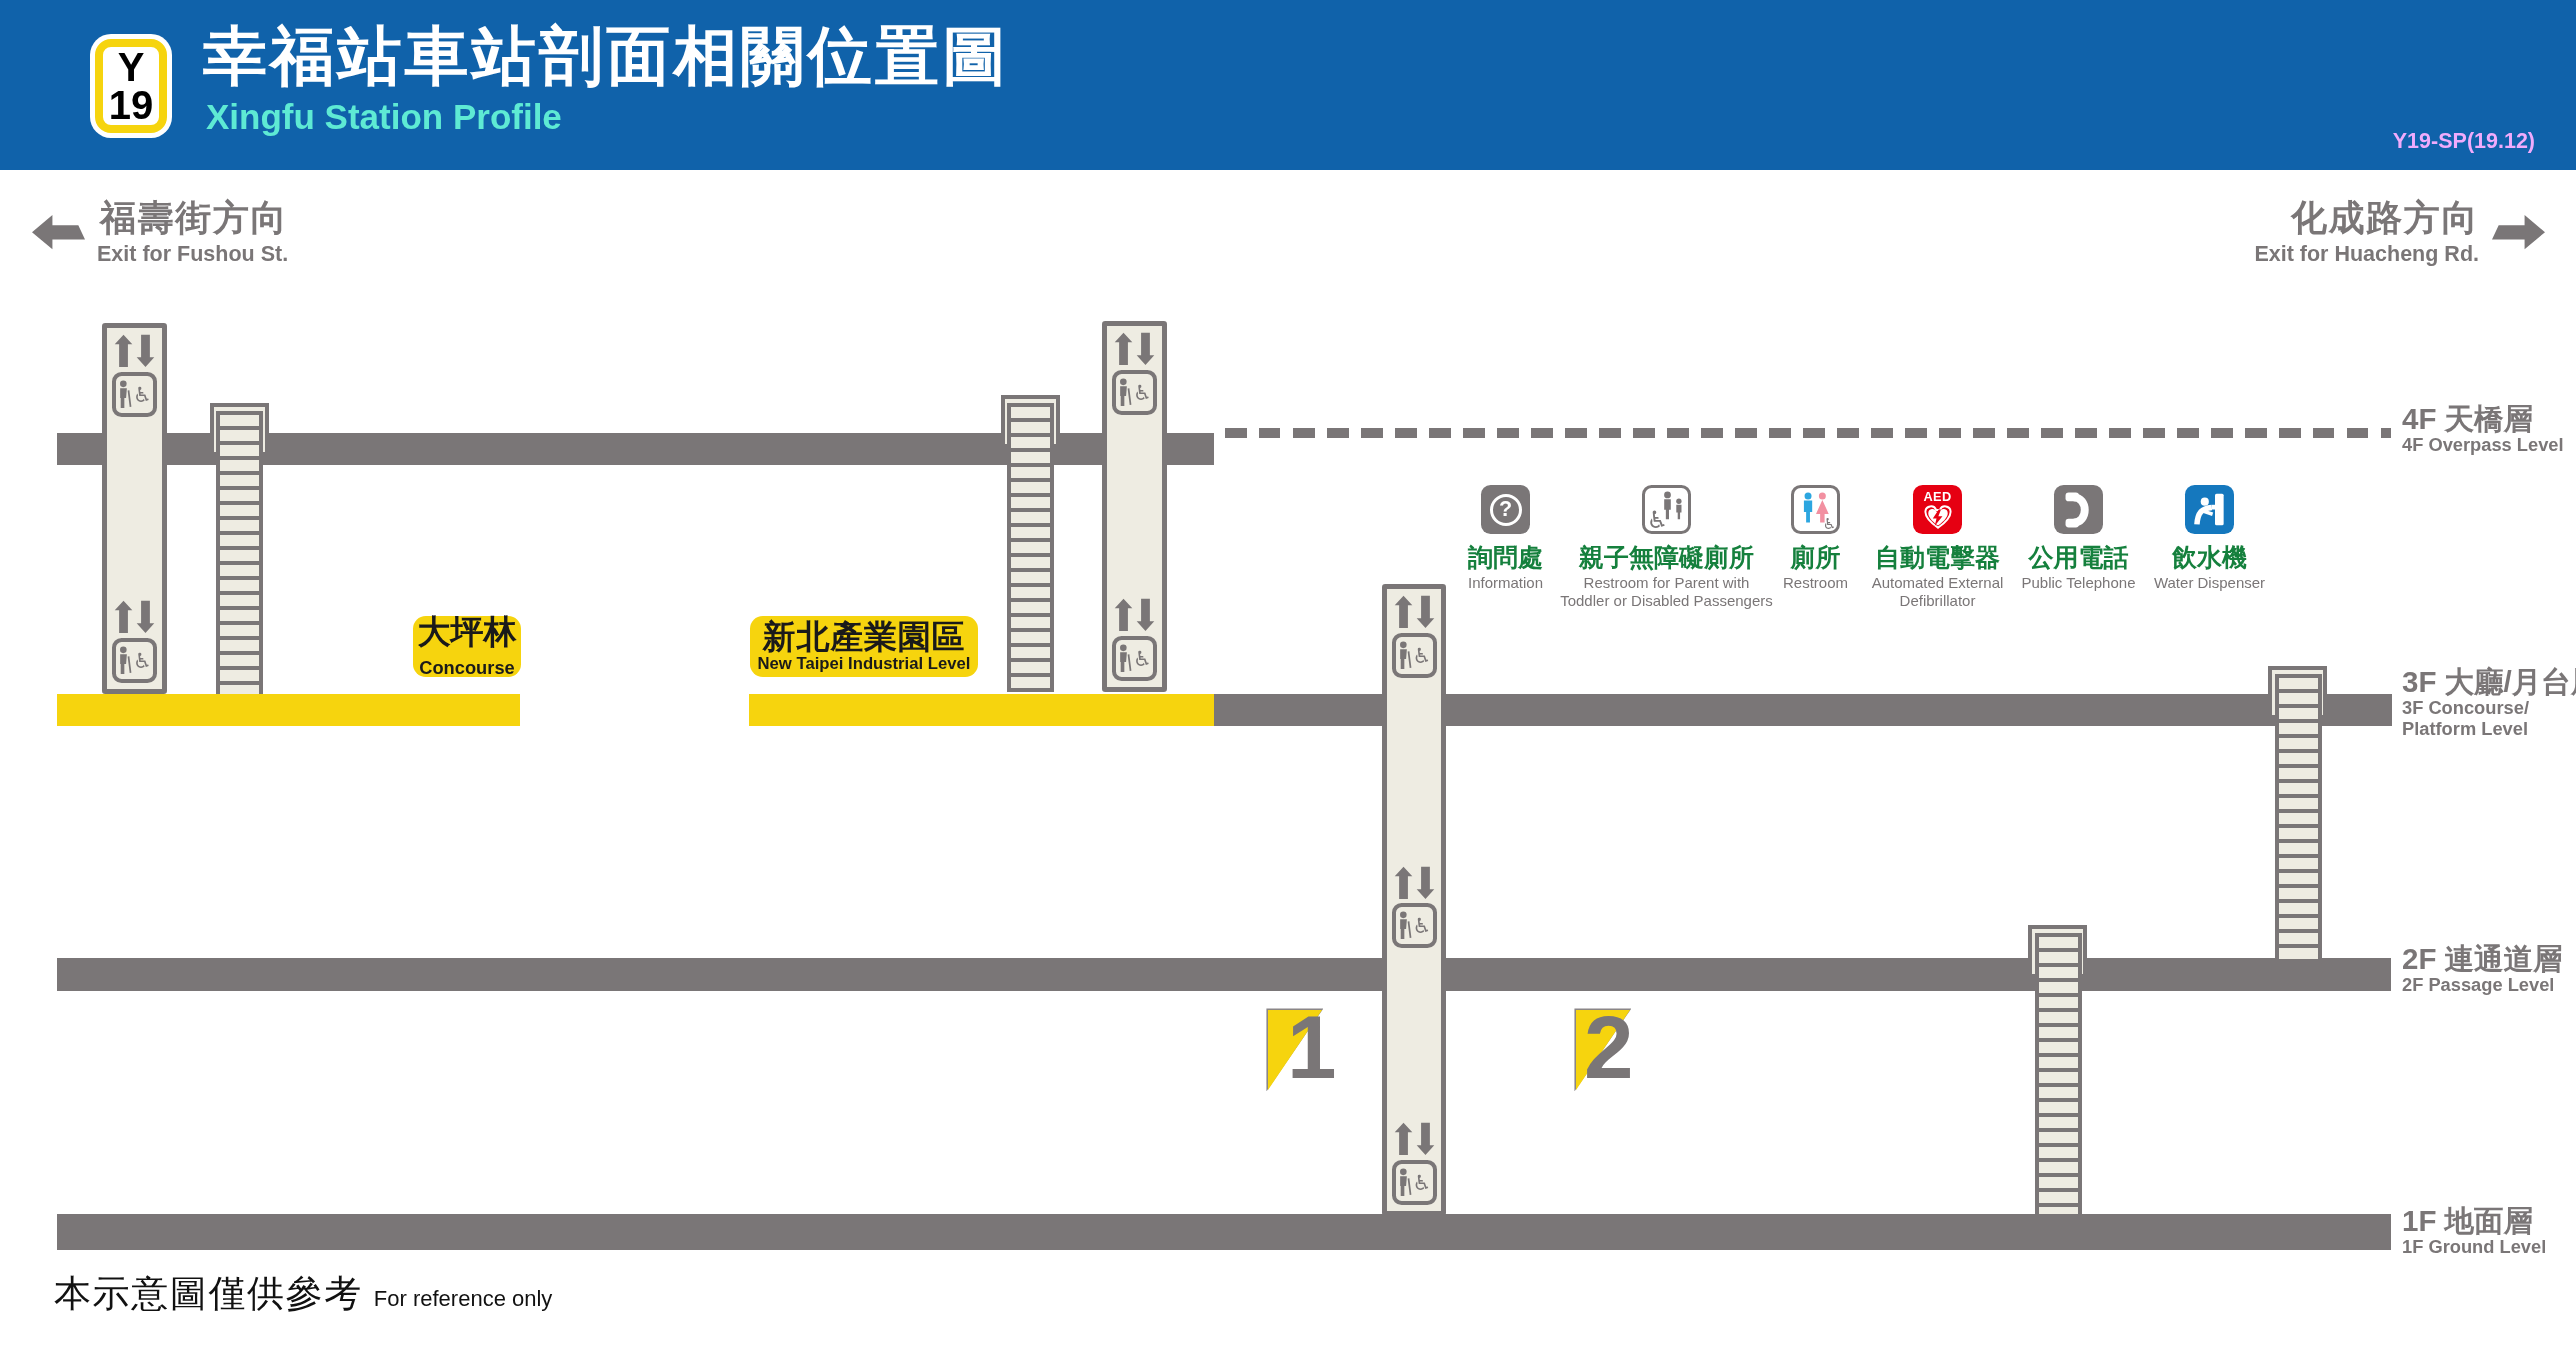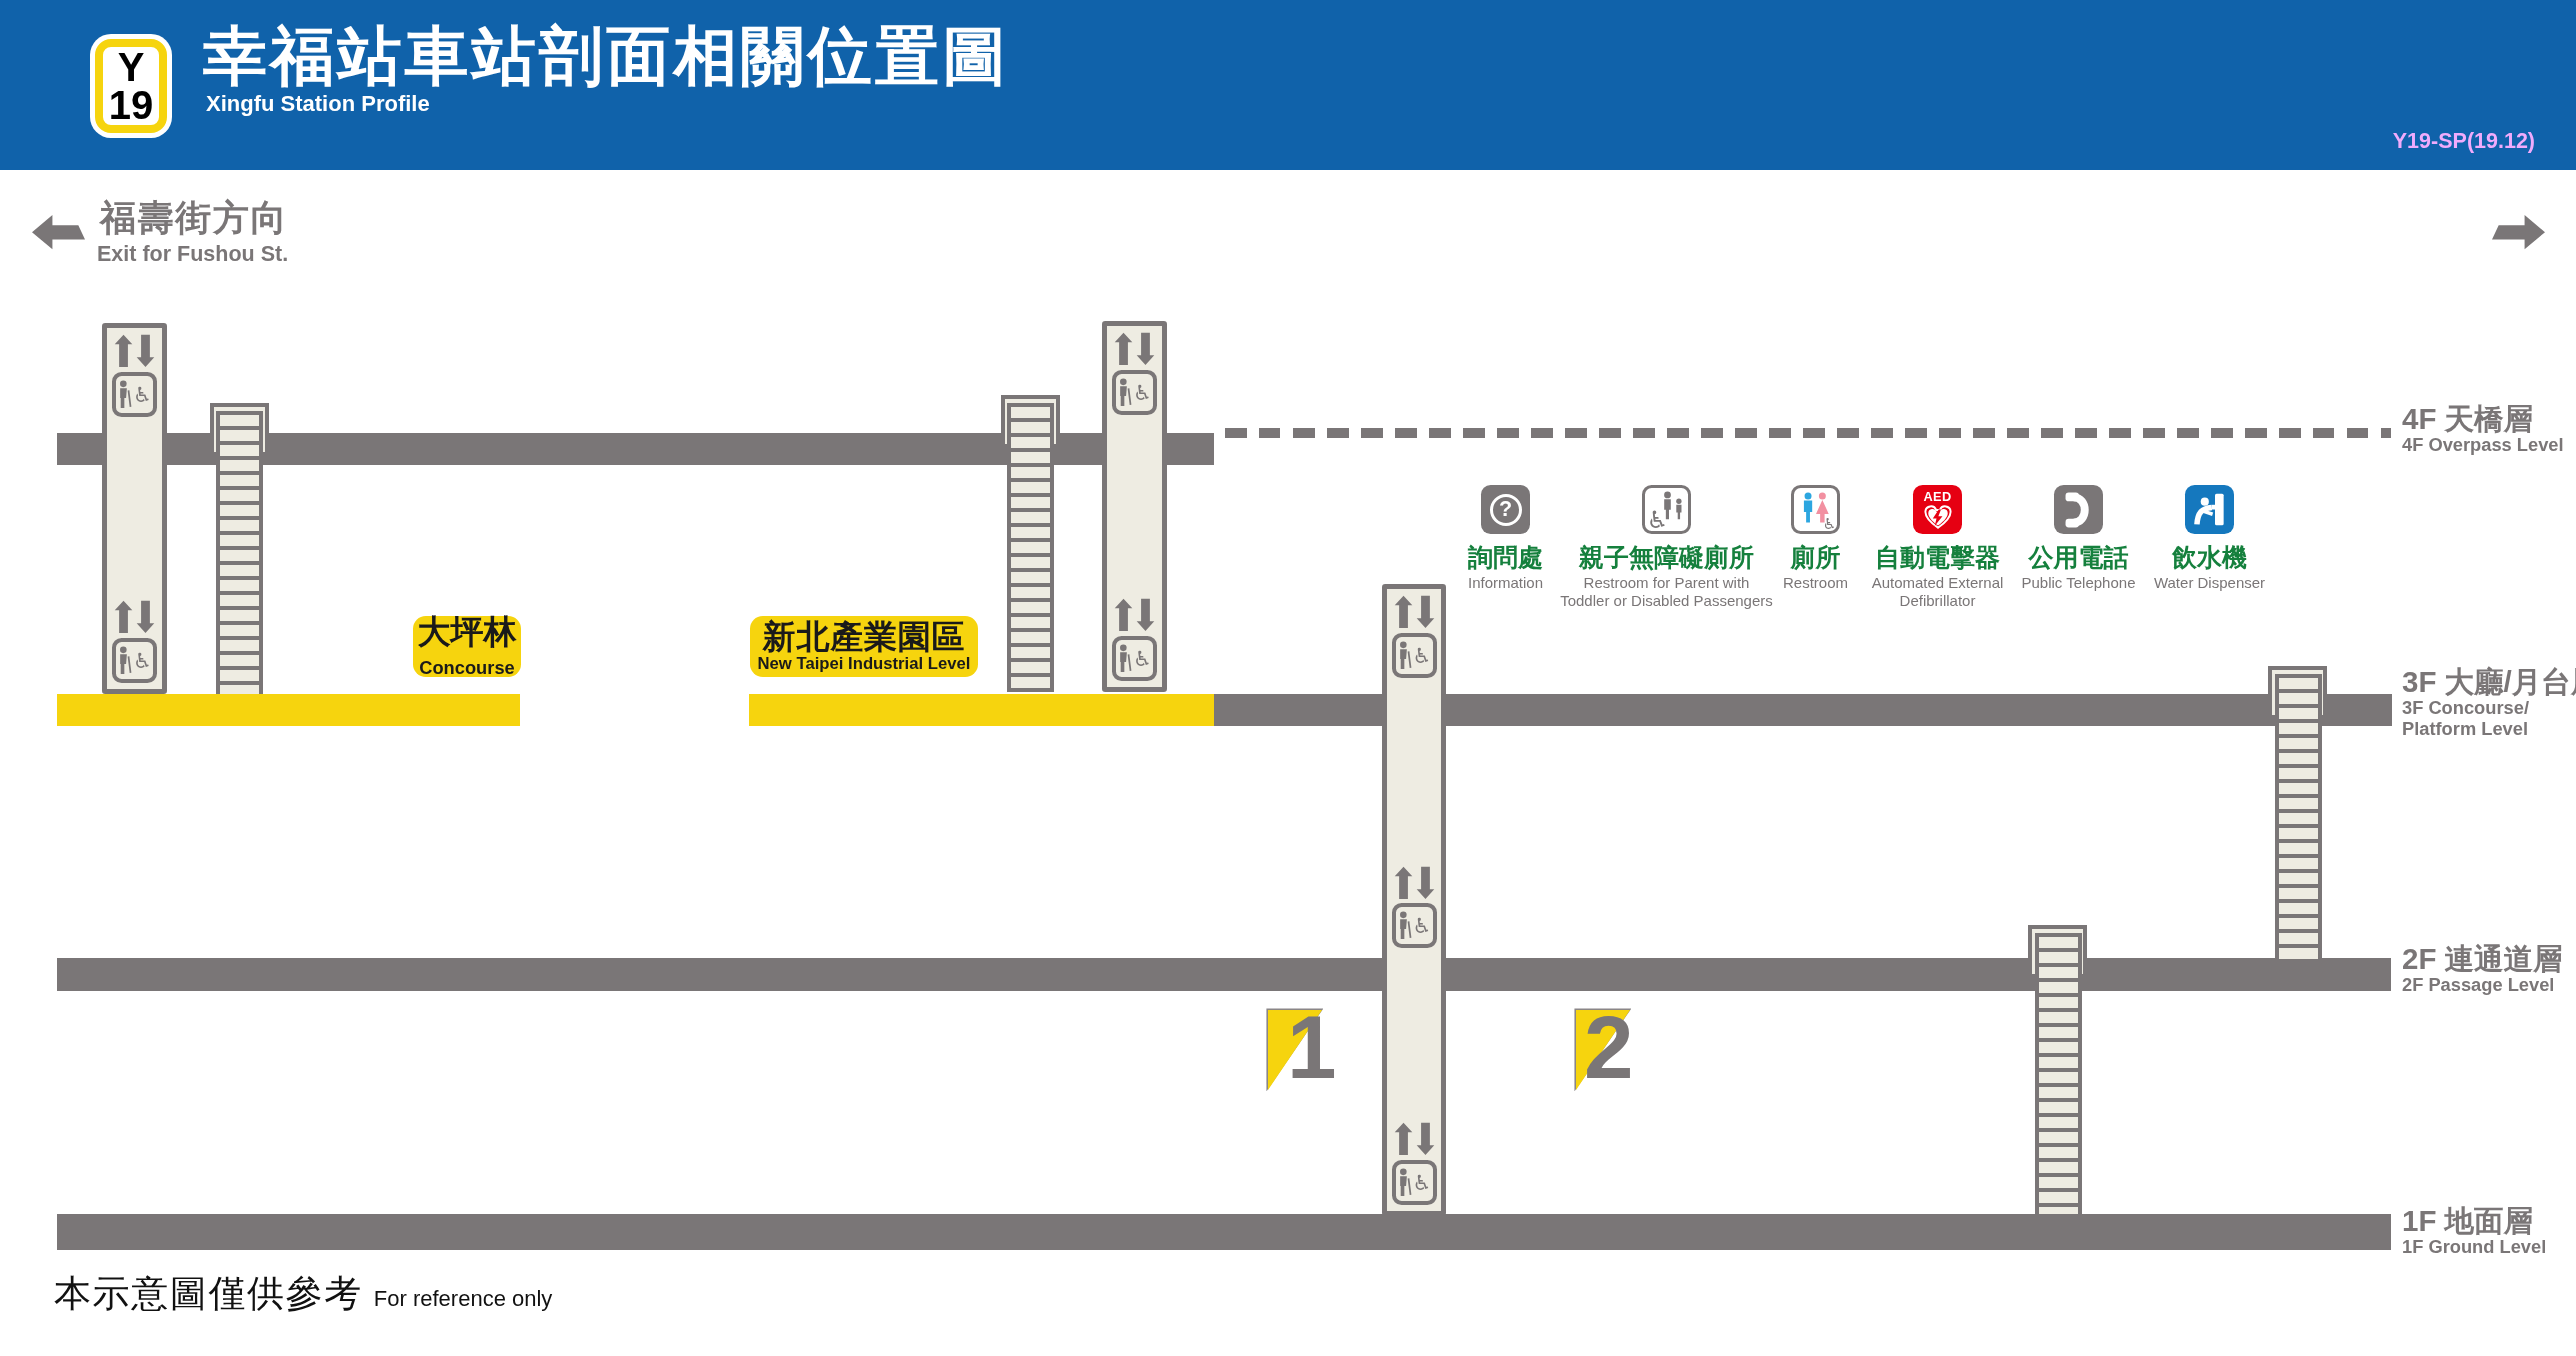--- a/index.html
+++ b/index.html
@@ -11,21 +11,21 @@
   .header { position:absolute; left:0; top:0; width:2576px; height:170px; background:#1062AA; }
   .badge { position:absolute; left:90px; top:34px; width:82px; height:104px;
            background:#fff; border-radius:21px; padding:4.8px; }
   .badge-inner { width:100%; height:100%; border:8.8px solid #F6D40E; border-radius:16px;
            background:#fff; display:flex; flex-direction:column; align-items:center;
            justify-content:center; color:#000; font-weight:700; }
   .badge-line { font-size:40px; line-height:.95; }
   .badge-num  { font-size:40px; line-height:.95; }
   .title-zh { position:absolute; left:203px; top:12.8px; color:#fff; font-size:64px;
               font-weight:700; letter-spacing:3.2px; white-space:nowrap; }
-  .title-en { position:absolute; left:206px; top:91px; color:#ffffff; font-size:22px; font-weight:700; }
+  .title-en { position:absolute; left:206px; top:97px; color:#5eead4; font-size:35px; font-weight:700; }
   .doc-code { position:absolute; right:41px; top:129px; color:#f0abfc; font-size:21.5px; font-weight:700; }
 
   
   .dir-arrow { position:absolute; width:53px; height:40px; fill:#7A7677; }
   .dir-arrow.left  { left:32px;  top:214px; }
   .dir-arrow.right { left:2492px; top:214px; transform:scaleX(-1); }
   .dir-block { position:absolute; top:199px; color:#7A7677; }
   .dir-block.left  { left:97px; text-align:right; }
   .dir-block.right { right:97px; text-align:right; }
   .dir-zh { font-size:36px; font-weight:700; letter-spacing:1.6px; line-height:1.05; }
@@ -129,20 +129,24 @@
   <svg class="dir-arrow left" viewBox="0 0 135 75" preserveAspectRatio="none">
     <polygon points="0,34 52,2 52,21 118,21 135,48 52,48 52,66"></polygon>
   </svg>
   <div class="dir-block left">
     <div class="dir-zh">福壽街方向</div>
     <div class="dir-en">Exit for Fushou St.</div>
   </div>
   <svg class="dir-arrow right" viewBox="0 0 135 75" preserveAspectRatio="none">
     <polygon points="0,34 52,2 52,21 118,21 135,48 52,48 52,66"></polygon>
   </svg>
+  <div class="dir-block right">
+    <div class="dir-zh">化成路方向</div>
+    <div class="dir-en">Exit for Huacheng Rd.</div>
+  </div>
 
   <div class="bar bar4"></div>
   <div class="bar4-dash"></div>
   <div class="plat3a"></div>
   <div class="plat3b"></div>
   <div class="bar bar3"></div>
   <div class="bar bar2"></div>
   <div class="bar bar1"></div>
 
   <div class="floor-label" style="top:403px">

